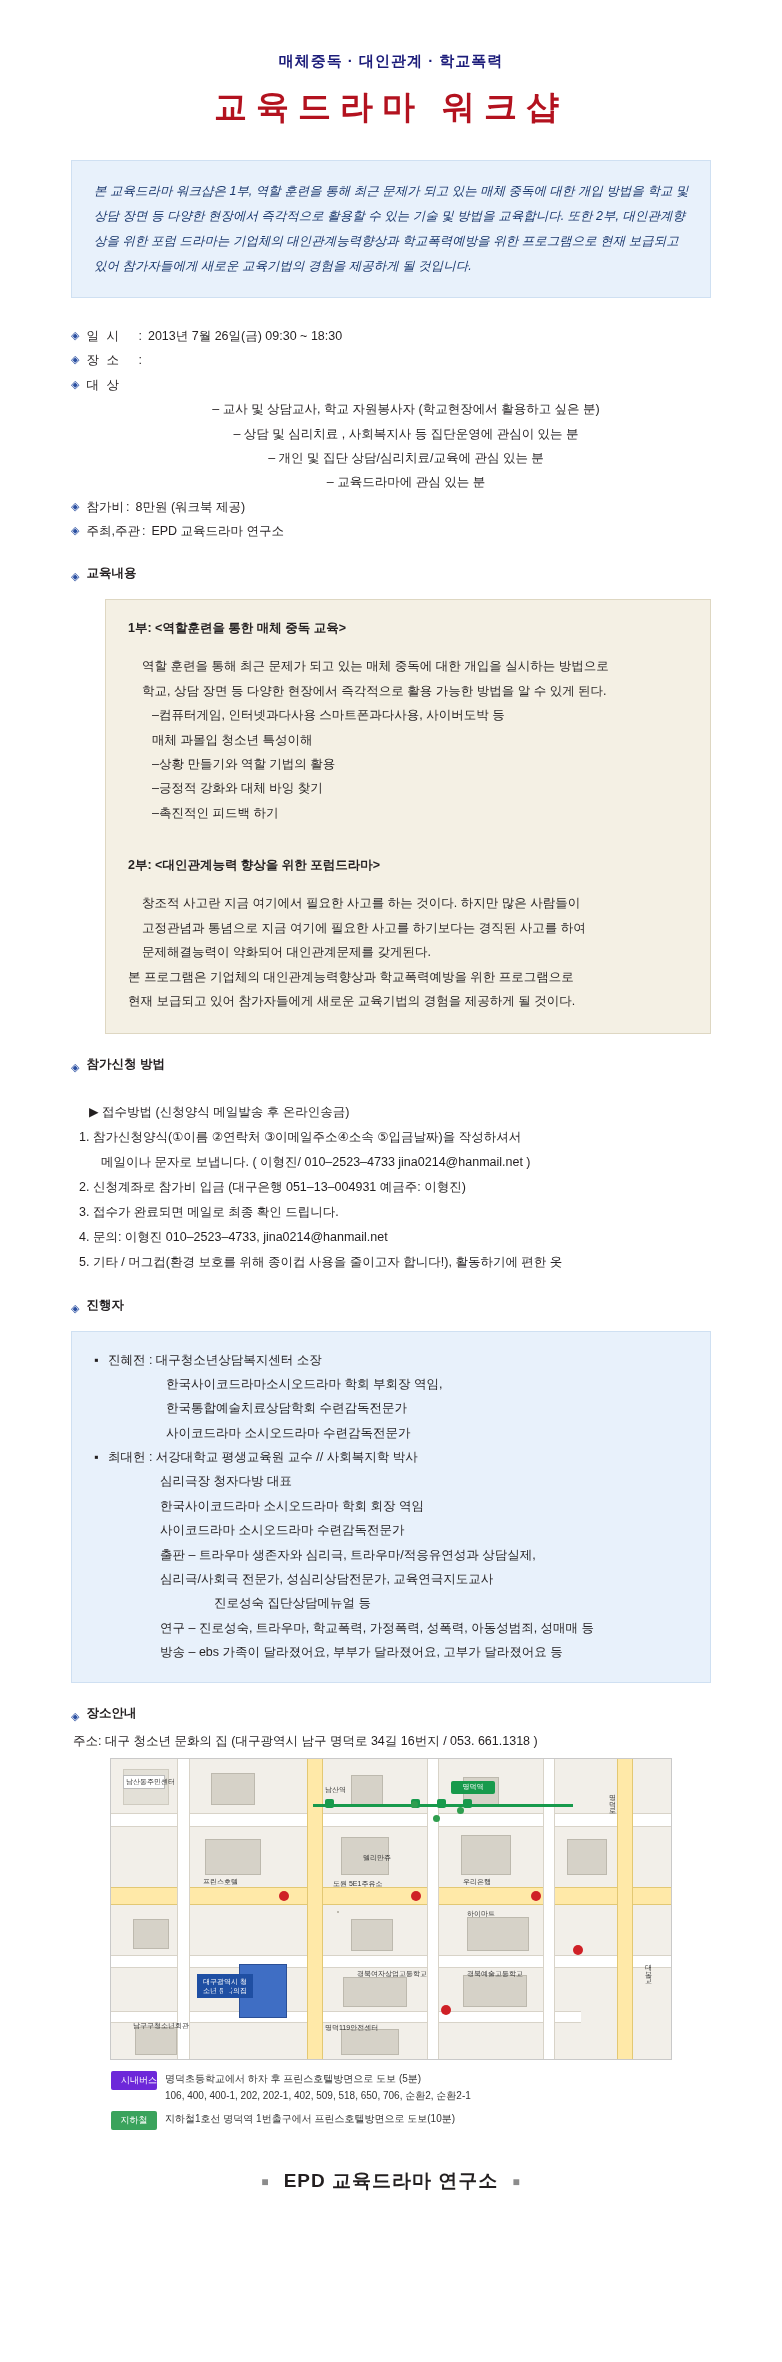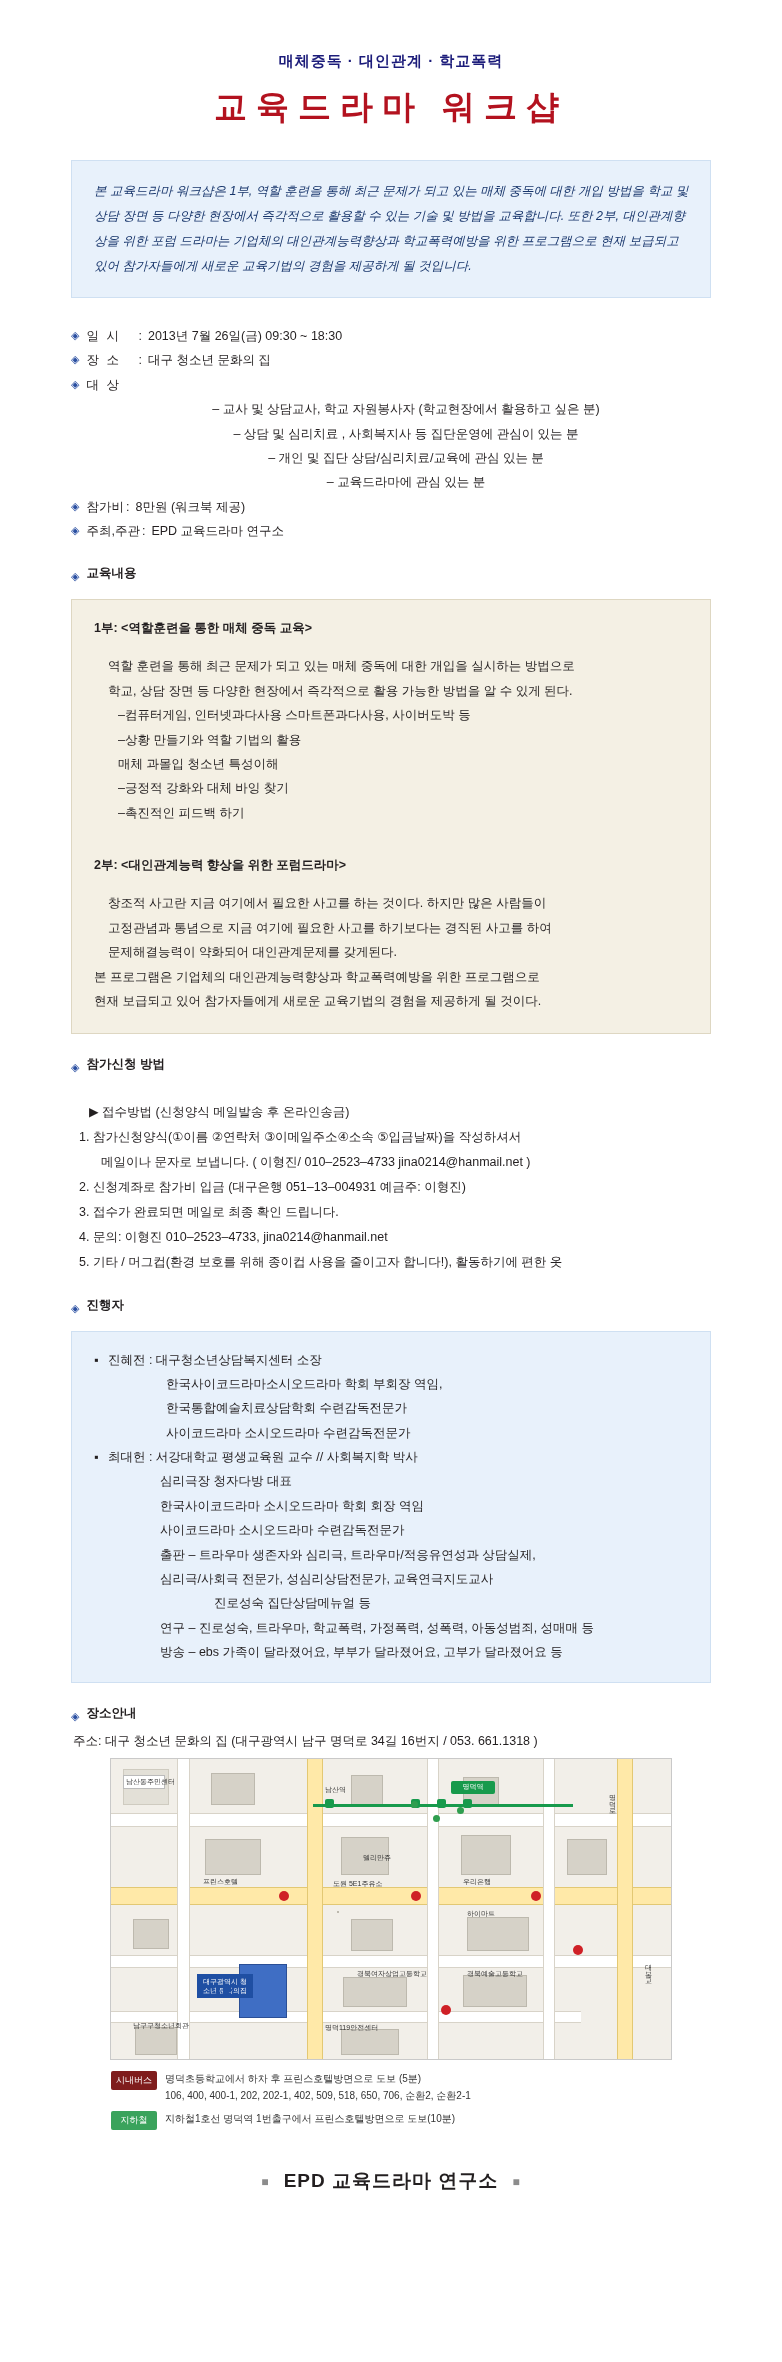--- a/index.html
+++ b/index.html
@@ -101,20 +101,21 @@
     font-size: 12.5px;
     font-weight: bold;
   }
   .content-box {
     margin-top: 10px;
     background: #f4f0e4;
     border: 1px solid #ded7c2;
     padding: 16px 22px 20px 22px;
     font-size: 12.5px;
     line-height: 1.95;
+    margin-left: 34px;
   }
   .content-box .part-title { font-weight: bold; }
   .content-box .indent1 { padding-left: 14px; }
   .content-box .indent2 { padding-left: 24px; }
   .content-box .gap { height: 14px; }
 
   
   .apply-block {
     margin-top: 20px;
     font-size: 12.5px;
@@ -273,21 +274,21 @@
     flex: 0 0 auto;
     width: 46px;
     text-align: center;
     color: #fff;
     font-size: 9px;
     padding: 2px 0;
     border-radius: 2px;
     margin-right: 8px;
     margin-top: 1px;
   }
-  .t-bus { background: #7f1d1d; }
+  .t-bus { background: #6d28d9; text-align: right; }
   .t-sub { background: #3aa35c; }
   .t-text { flex: 1 1 auto; color: #333; }
 
   
   .footer {
     margin-top: 38px;
     padding-bottom: 34px;
     text-align: center;
     font-size: 19px;
     font-weight: bold;
@@ -321,21 +322,20 @@
         <span class="dia">◈</span>
         <span class="bullet-label">일    시</span>
         <span class="bullet-sep">:</span>
         <span class="bullet-text">2013년 7월 26일(금) 09:30 ~ 18:30</span>
       </div>
 
       <div class="bullet-row">
         <span class="dia">◈</span>
         <span class="bullet-label">장    소</span>
         <span class="bullet-sep">:</span>
-        <span class="bullet-text">대구 청소년 문화의 집</span>
       </div>
 
       <div class="bullet-row">
         <span class="dia">◈</span>
         <span class="bullet-label">대    상</span>
       </div>
       <div class="sub-line">– 교사 및 상담교사,  학교 자원봉사자 (학교현장에서 활용하고 싶은 분)</div>
       <div class="sub-line">– 상담 및 심리치료 , 사회복지사 등 집단운영에 관심이 있는 분</div>
       <div class="sub-line">– 개인 및 집단 상담/심리치료/교육에 관심 있는 분</div>
       <div class="sub-line">– 교육드라마에 관심 있는 분</div>
@@ -359,22 +359,22 @@
       <span class="dia">◈</span>
       <span>교육내용</span>
     </div>
 
     <div class="content-box">
       <div class="part-title">1부: &lt;역할훈련을 통한 매체 중독 교육&gt;</div>
       <div class="gap"></div>
       <div class="indent1">역할 훈련을 통해 최근 문제가 되고 있는 매체 중독에 대한 개입을 실시하는 방법으로</div>
       <div class="indent1">학교, 상담 장면 등 다양한 현장에서 즉각적으로 활용 가능한 방법을 알 수 있게 된다.</div>
       <div class="indent2">–컴퓨터게임, 인터넷과다사용 스마트폰과다사용, 사이버도박 등</div>
+      <div class="indent2">매체 과몰입 청소년  특성이해</div>
       <div class="indent2">–상황 만들기와 역할 기법의 활용</div>
-      <div class="indent2">매체 과몰입 청소년  특성이해</div>
       <div class="indent2">–긍정적 강화와 대체 바잉 찾기</div>
       <div class="indent2">–촉진적인 피드백 하기</div>
 
       <div class="gap"></div>
       <div class="gap"></div>
 
       <div class="part-title">2부: &lt;대인관계능력 향상을 위한 포럼드라마&gt;</div>
       <div class="gap"></div>
       <div class="indent1">창조적 사고란  지금 여기에서 필요한 사고를  하는 것이다. 하지만 많은 사람들이</div>
       <div class="indent1">고정관념과 통념으로 지금 여기에 필요한 사고를 하기보다는 경직된 사고를 하여</div>

